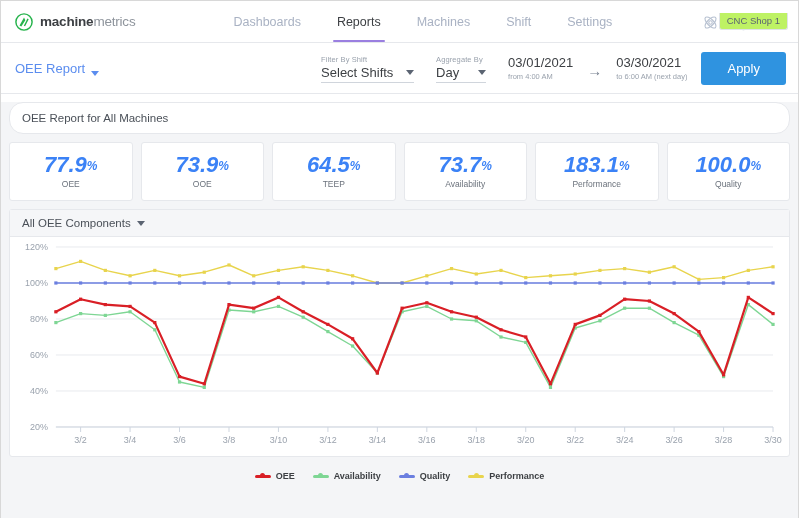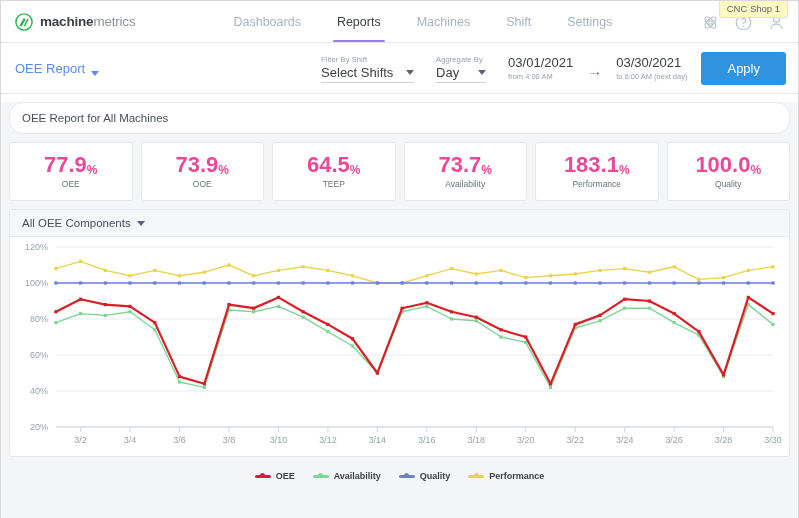--- a/index.html
+++ b/index.html
@@ -63,22 +63,22 @@
     position: absolute;
     right: 12px; top: 0;
     height: 42px;
     display: flex; align-items: center; gap: 14px;
   }
   .nav-icon { width: 19px; height: 19px; color: #b6c0d0; cursor: pointer; }
   .nav-icon svg { display: block; width: 19px; height: 19px; }
 
   .shop-chip {
     position: absolute;
-    top: 0px; right: 10px;
-    background: #fef9c3;
+    top: 12px; right: 10px;
+    background: #bef264;
     border: 1px solid #dfe3e8;
     border-top: none;
     border-radius: 0 0 3px 3px;
     font-size: 9.5px;
     color: #5b6472;
     padding: 2px 7px 3px 7px;
     white-space: nowrap;
     z-index: 5;
   }
 
@@ -182,24 +182,25 @@
     height: 59px;
     display: flex;
     flex-direction: column;
     align-items: center;
     justify-content: center;
     gap: 3px;
   }
   .kpi-value {
     font-size: 22px;
     font-weight: 700;
-    color: #ec4899;
+    color: #3b82f6;
     line-height: 1;
     display: flex;
-    align-items: flex-end;
+    align-items: center;
+    font-style: italic;
   }
   .kpi-pct { font-size: 12px; font-weight: 700; margin-top: 1px; }
   .kpi-label { font-size: 8.5px; color: #6b727c; }
 
   .chart-card {
     margin: 8px;
     background: #ffffff;
     border: 1px solid #e6e8ec;
     border-radius: 3px;
     height: 248px;

